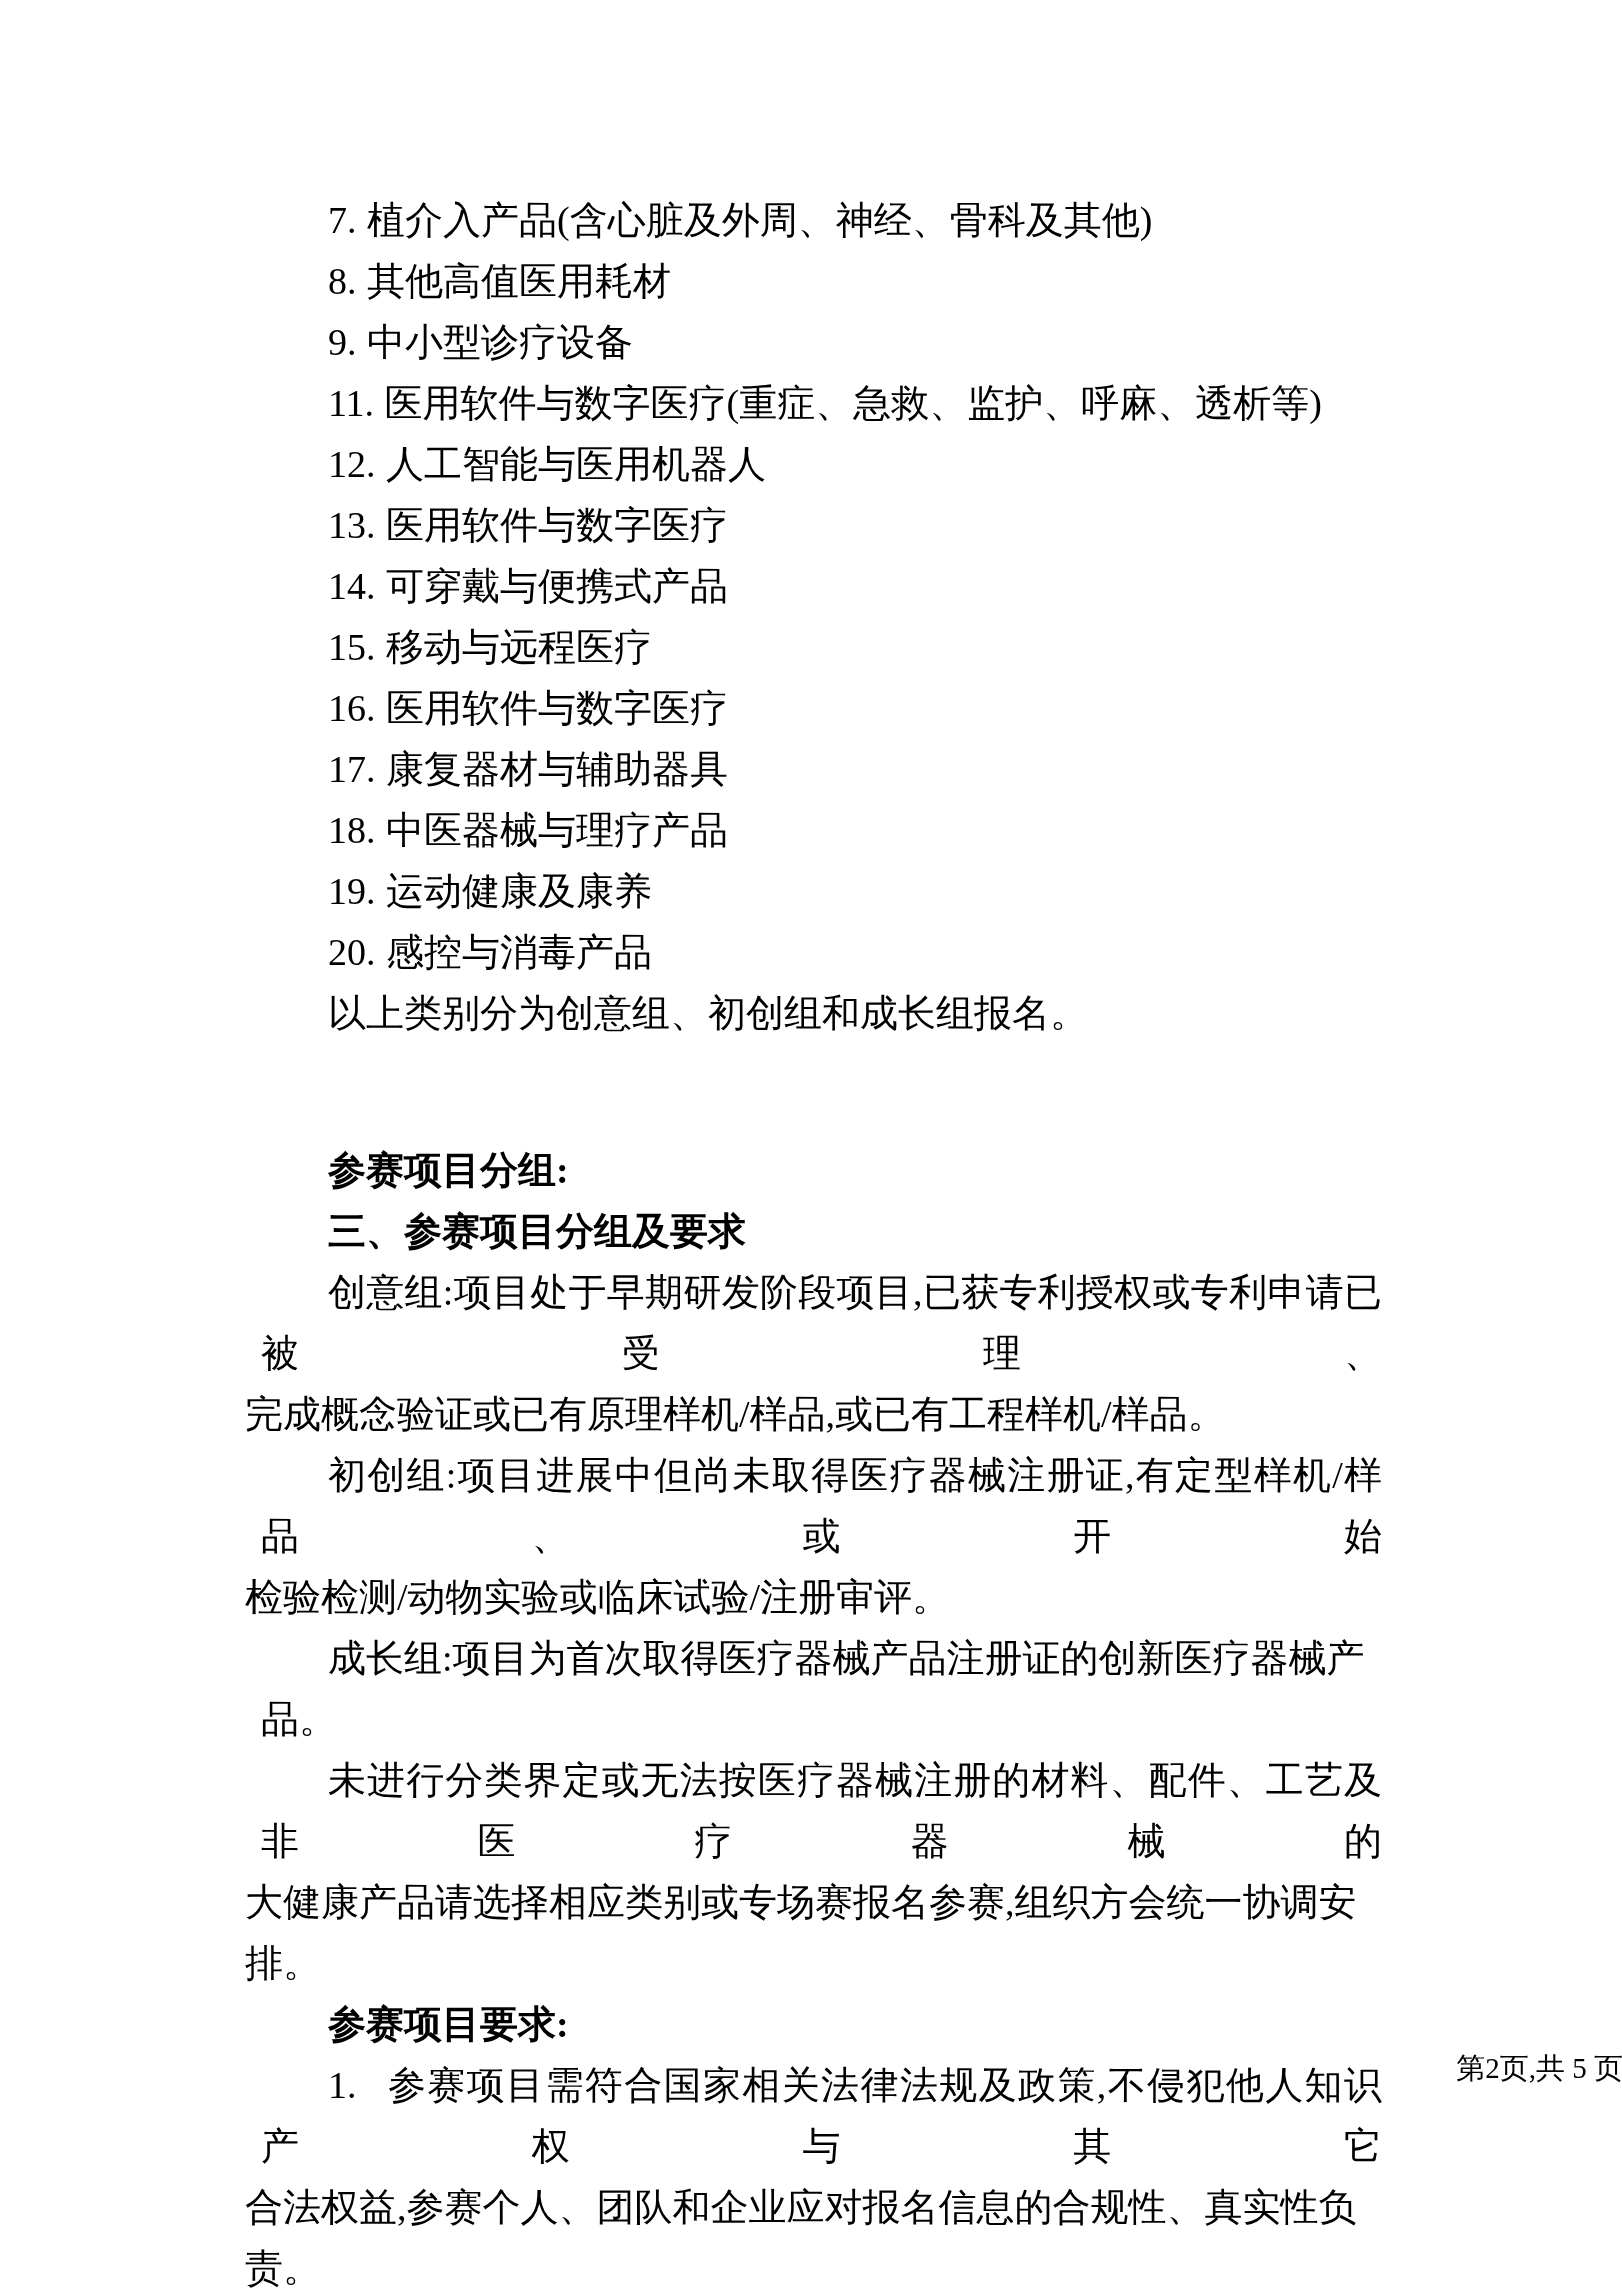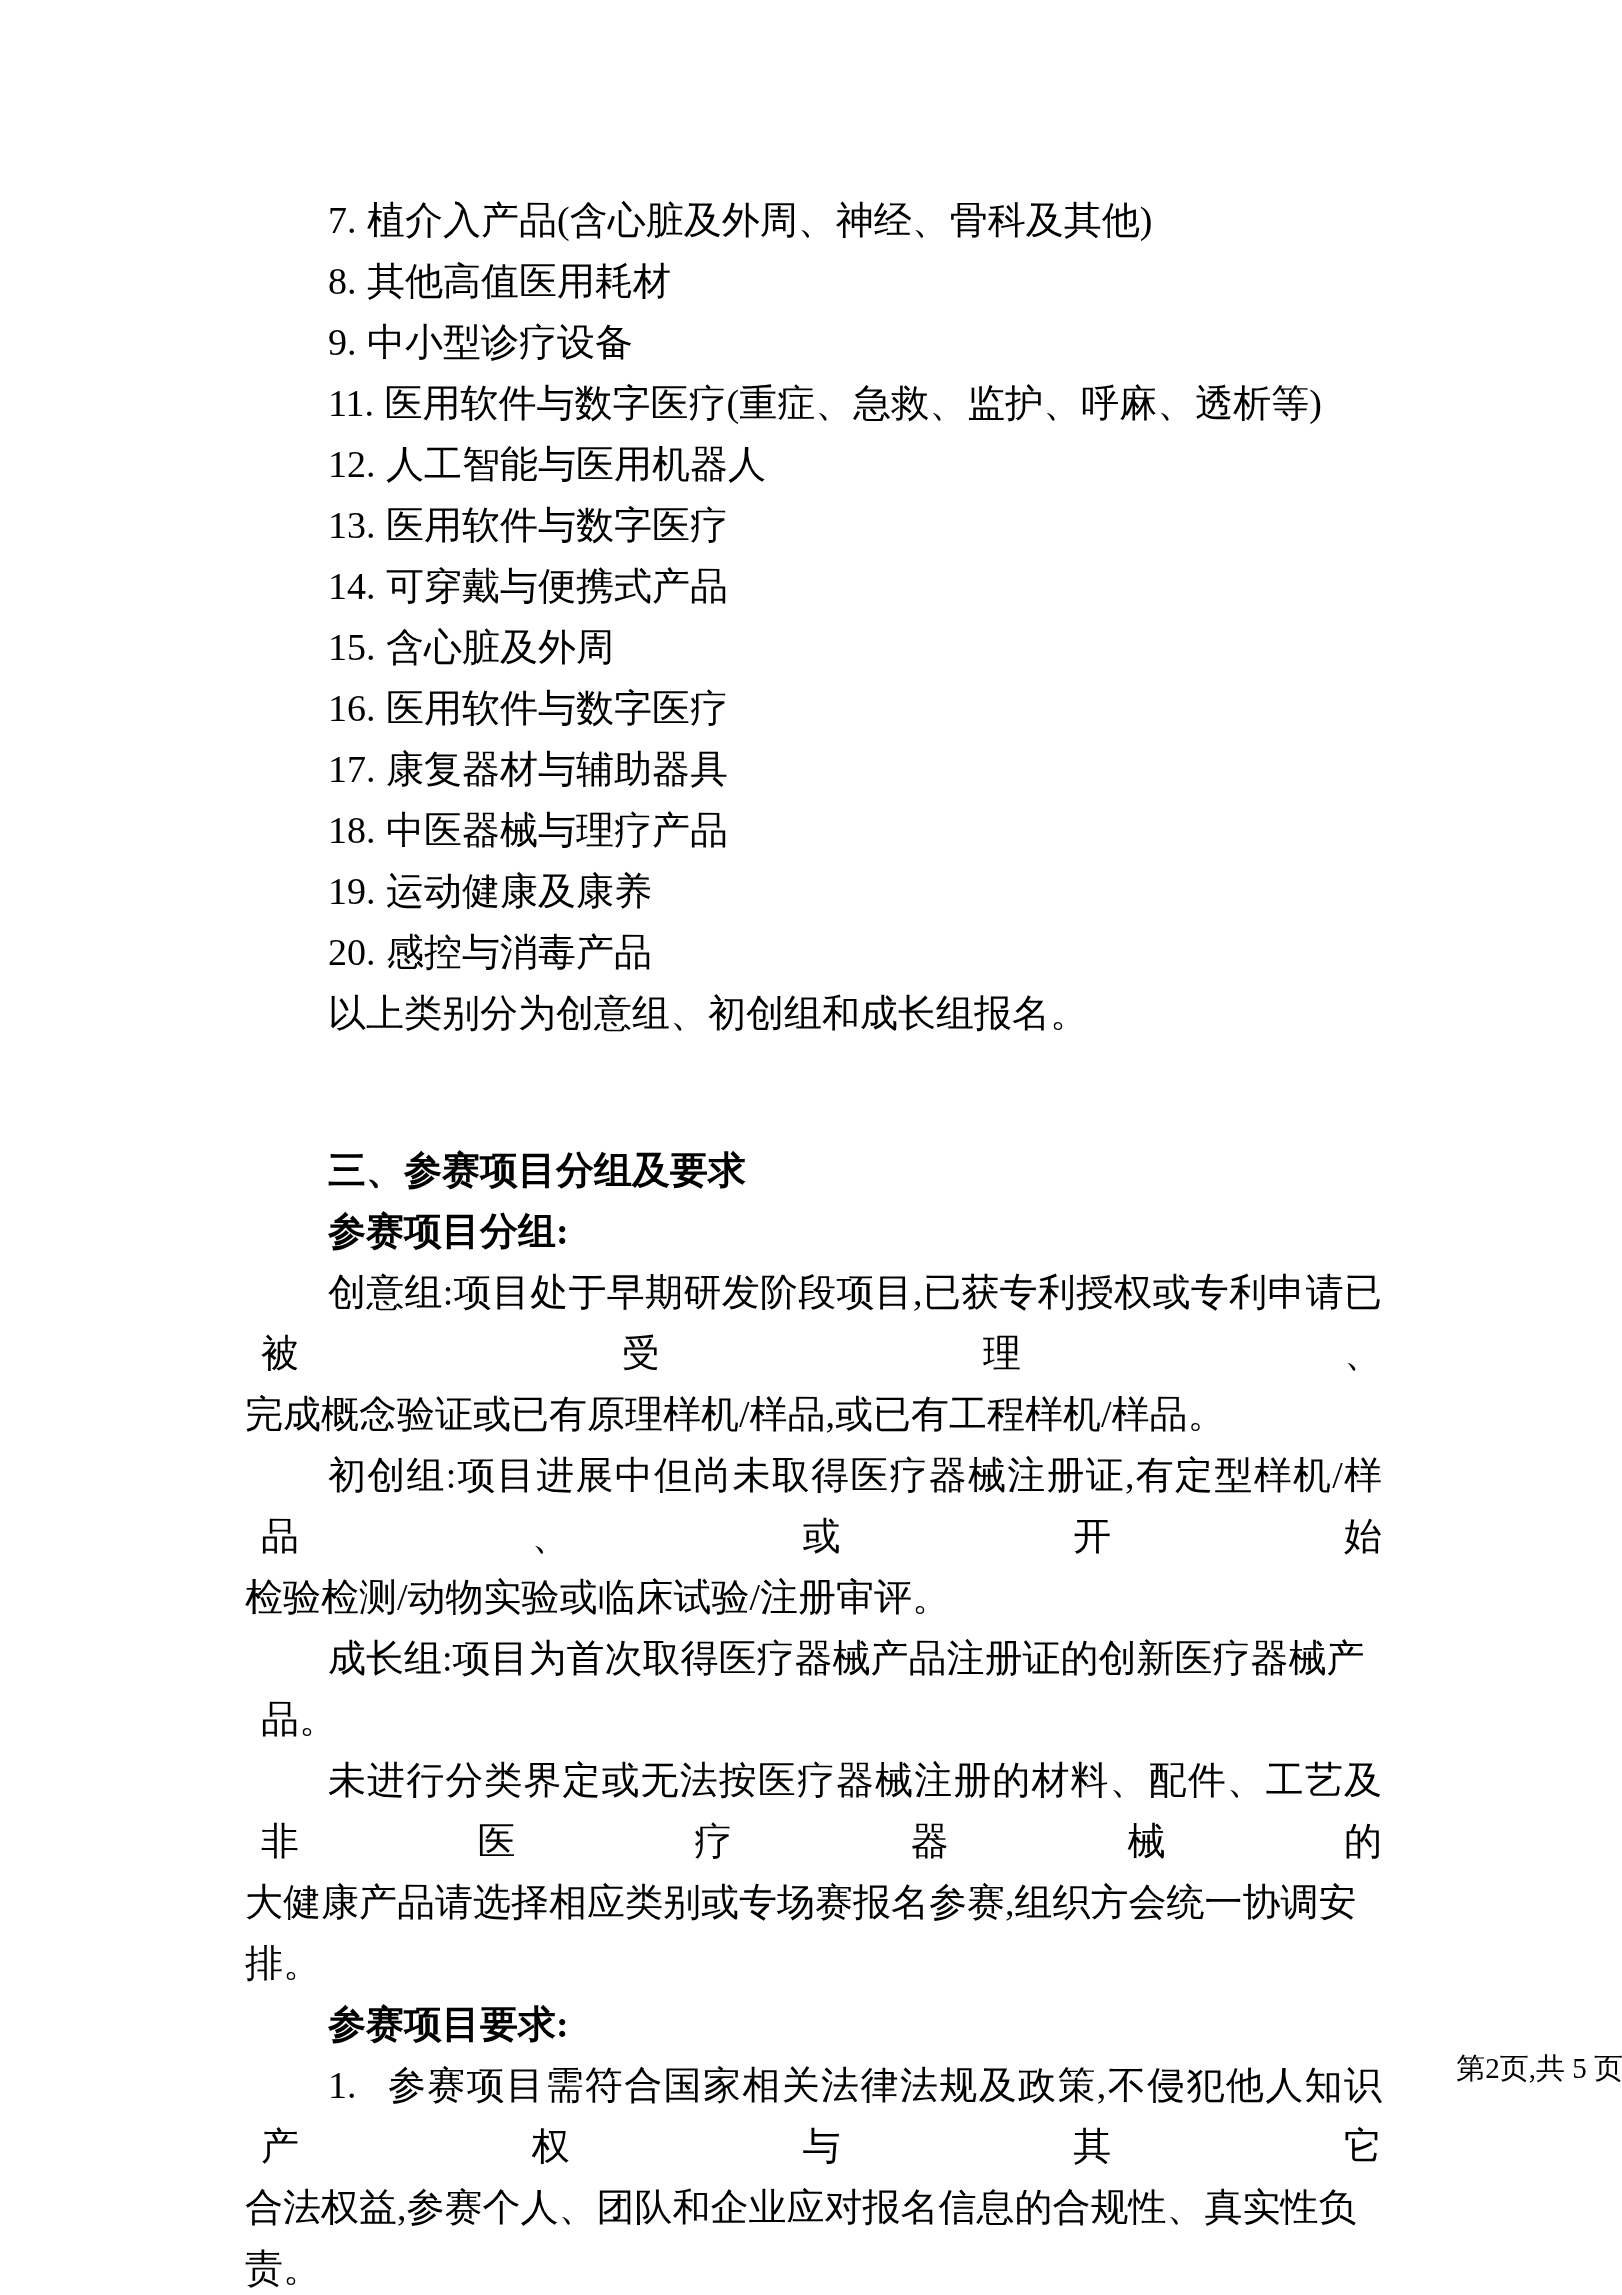--- a/index.html
+++ b/index.html
@@ -69,33 +69,33 @@
 <div class="page">
   <div class="content">
 
     <div class="ln indent"><span class="li-num">7.</span><span>植介入产品(含心脏及外周、神经、骨科及其他)</span></div>
     <div class="ln indent"><span class="li-num">8.</span><span>其他高值医用耗材</span></div>
     <div class="ln indent"><span class="li-num">9.</span><span>中小型诊疗设备</span></div>
     <div class="ln indent"><span class="li-num">11.</span><span>医用软件与数字医疗(重症、急救、监护、呼麻、透析等)</span></div>
     <div class="ln indent"><span class="li-num">12.</span><span>人工智能与医用机器人</span></div>
     <div class="ln indent"><span class="li-num">13.</span><span>医用软件与数字医疗</span></div>
     <div class="ln indent"><span class="li-num">14.</span><span>可穿戴与便携式产品</span></div>
-    <div class="ln indent"><span class="li-num">15.</span><span>含心脏及外周</span></div>
+    <div class="ln indent"><span class="li-num">15.</span><span>移动与远程医疗</span></div>
     <div class="ln indent"><span class="li-num">16.</span><span>医用软件与数字医疗</span></div>
     <div class="ln indent"><span class="li-num">17.</span><span>康复器材与辅助器具</span></div>
     <div class="ln indent"><span class="li-num">18.</span><span>中医器械与理疗产品</span></div>
     <div class="ln indent"><span class="li-num">19.</span><span>运动健康及康养</span></div>
     <div class="ln indent"><span class="li-num">20.</span><span>感控与消毒产品</span></div>
 
     <div class="ln indent">以上类别分为创意组、初创组和成长组报名。</div>
 
     <div class="gap-big"></div>
 
+    <div class="ln indent bold">参赛项目分组:</div>
     <div class="ln indent bold">三、参赛项目分组及要求</div>
-    <div class="ln indent bold">参赛项目分组:</div>
 
     <div class="ln indent fill">创意组:项目处于早期研发阶段项目,已获专利授权或专利申请已被受理、</div>
     <div class="ln">完成概念验证或已有原理样机/样品,或已有工程样机/样品。</div>
     <div class="ln indent fill">初创组:项目进展中但尚未取得医疗器械注册证,有定型样机/样品、或开始</div>
     <div class="ln">检验检测/动物实验或临床试验/注册审评。</div>
     <div class="ln indent">成长组:项目为首次取得医疗器械产品注册证的创新医疗器械产品。</div>
     <div class="ln indent fill">未进行分类界定或无法按医疗器械注册的材料、配件、工艺及非医疗器械的</div>
     <div class="ln">大健康产品请选择相应类别或专场赛报名参赛,组织方会统一协调安排。</div>
 
     <div class="ln indent bold">参赛项目要求:</div>

